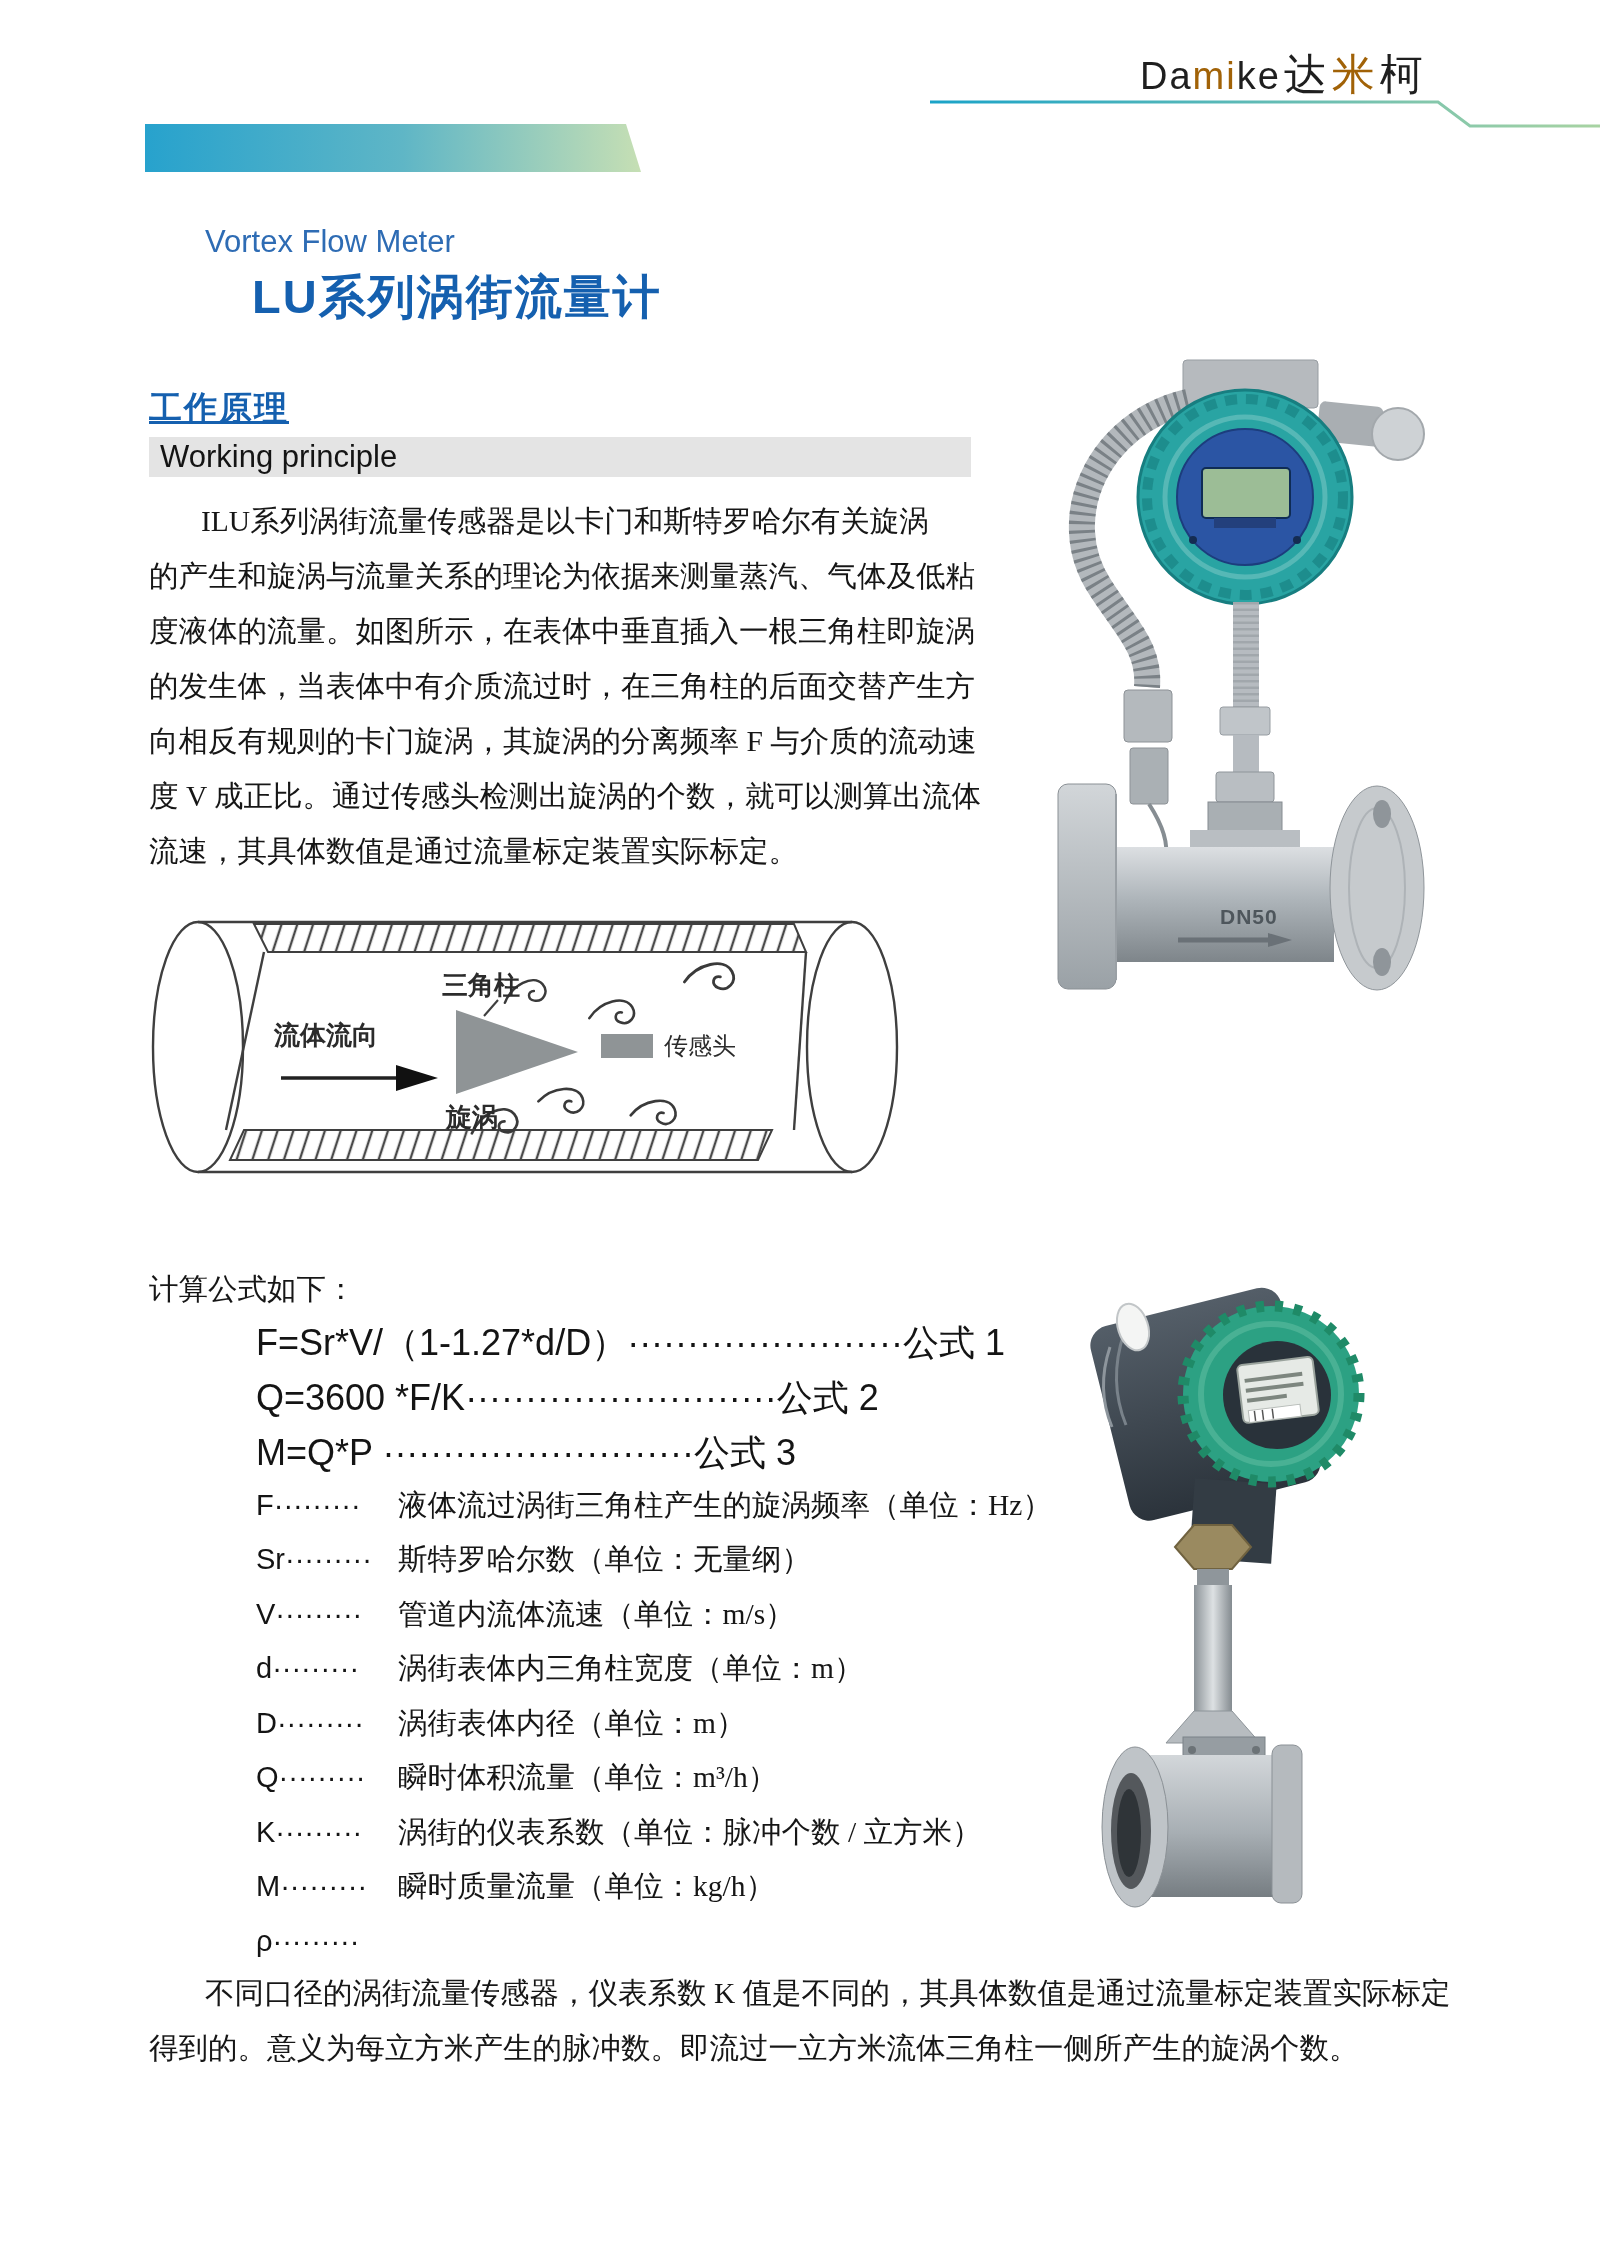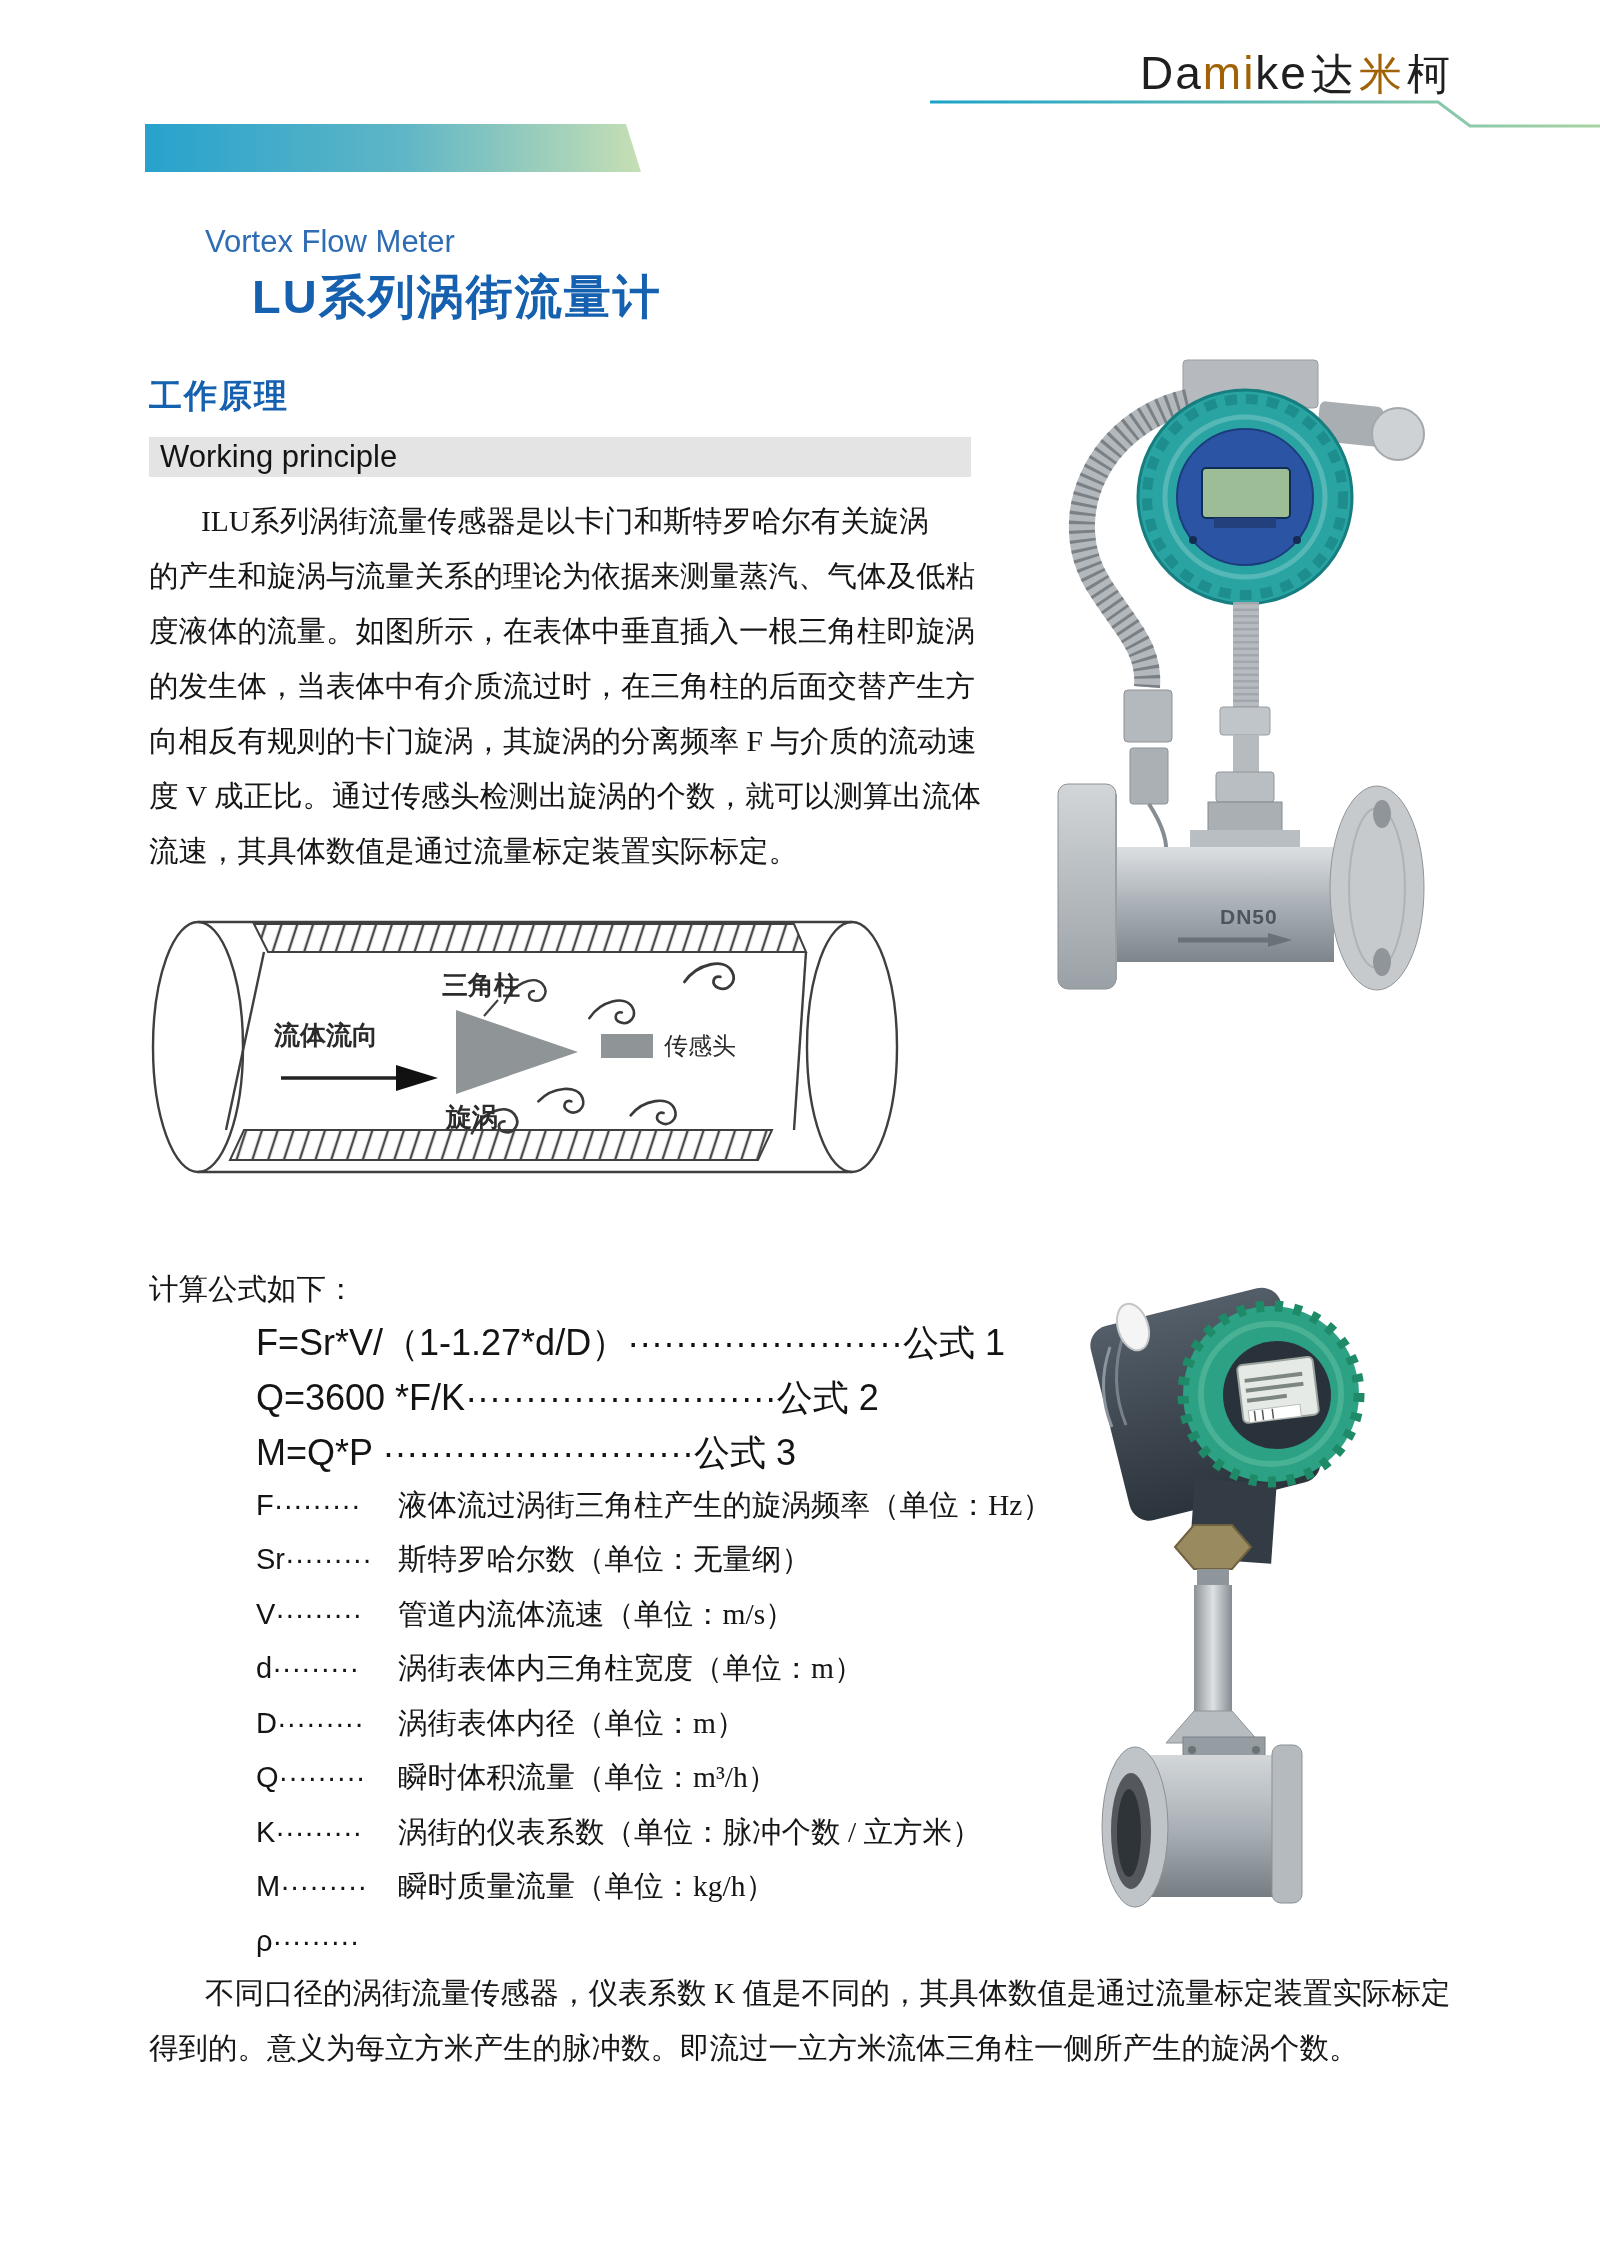--- a/index.html
+++ b/index.html
@@ -4,35 +4,35 @@
 <style>
   html,body{margin:0;padding:0;background:#fff;}
   .page{position:relative;width:1600px;height:2263px;background:#ffffff;overflow:hidden;
         font-family:"Liberation Serif",serif;color:#161616;}
   .abs{position:absolute;}
   .sans{font-family:"Liberation Sans",sans-serif;}
   .nowrap{white-space:nowrap;}
 
   
   .logo{left:1140px;top:46px;letter-spacing:2px;white-space:nowrap;}
-  .logo .lat{font-family:"Liberation Sans",sans-serif;font-size:46px;}
+  .logo .lat{font-family:"Liberation Sans",sans-serif;font-size:38px;}
   .logo .cjk{font-size:43px;margin-left:3px;font-family:"Liberation Sans",sans-serif;}
   .logo .blk{color:#1f1f1f;}
   .logo .org{color:#a16207;}
   .logo-line{left:930px;top:94px;}
 
   
   .accent-bar{left:145px;top:124px;width:496px;height:48px;
      background:linear-gradient(90deg,#27a2cd 0%,#5fb6c6 52%,#c6dfb4 100%);
      clip-path:polygon(0 0, calc(100% - 15px) 0, 100% 100%, 0 100%);}
 
   .product-en{left:205px;top:224px;font-size:31px;color:#2e6cb4;}
   .product-title{left:252px;top:266px;font-size:47px;font-weight:bold;color:#1560af;letter-spacing:2px;}
 
-  .sec-cn{left:149px;top:374px;font-size:33px;font-weight:bold;color:#1560af;letter-spacing:2px;}
+  .sec-cn{left:149px;top:386px;font-size:33px;font-weight:bold;color:#1560af;letter-spacing:2px;text-decoration:underline;}
   .sec-en-bar{left:149px;top:437px;width:822px;height:40px;background:#e4e4e4;}
   .sec-en-bar span{display:block;line-height:40px;padding-left:11px;font-size:31px;color:#141414;}
 
   
   .intro{left:149px;top:494px;width:860px;font-size:29.5px;}
   .intro .iline{height:55px;line-height:55px;white-space:nowrap;}
   .intro .indent{padding-left:52px;}
 
   
   .fheading{left:149px;top:1262px;font-size:29.5px;height:55px;line-height:55px;}

